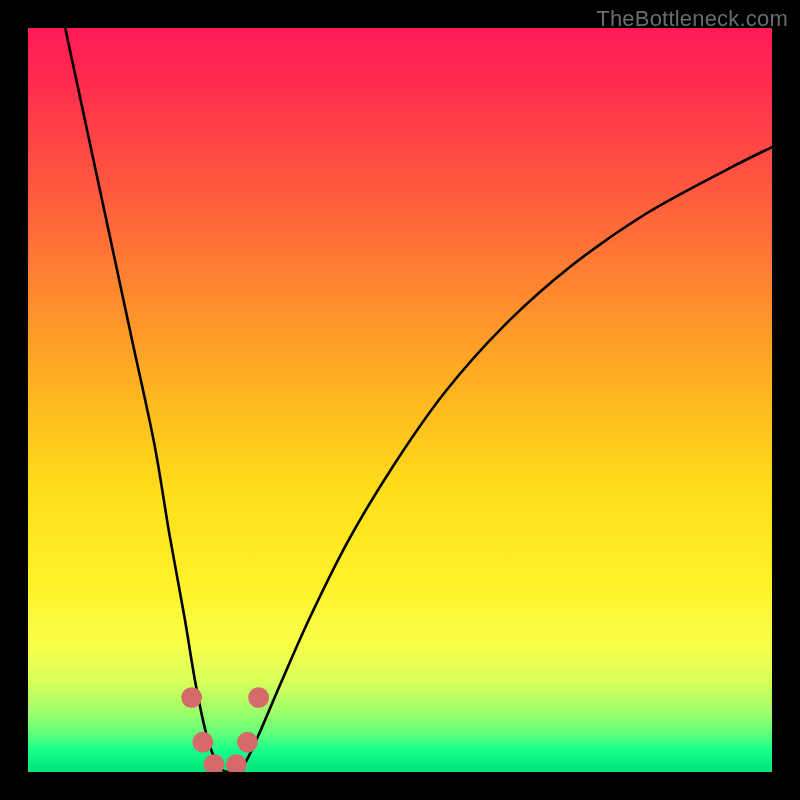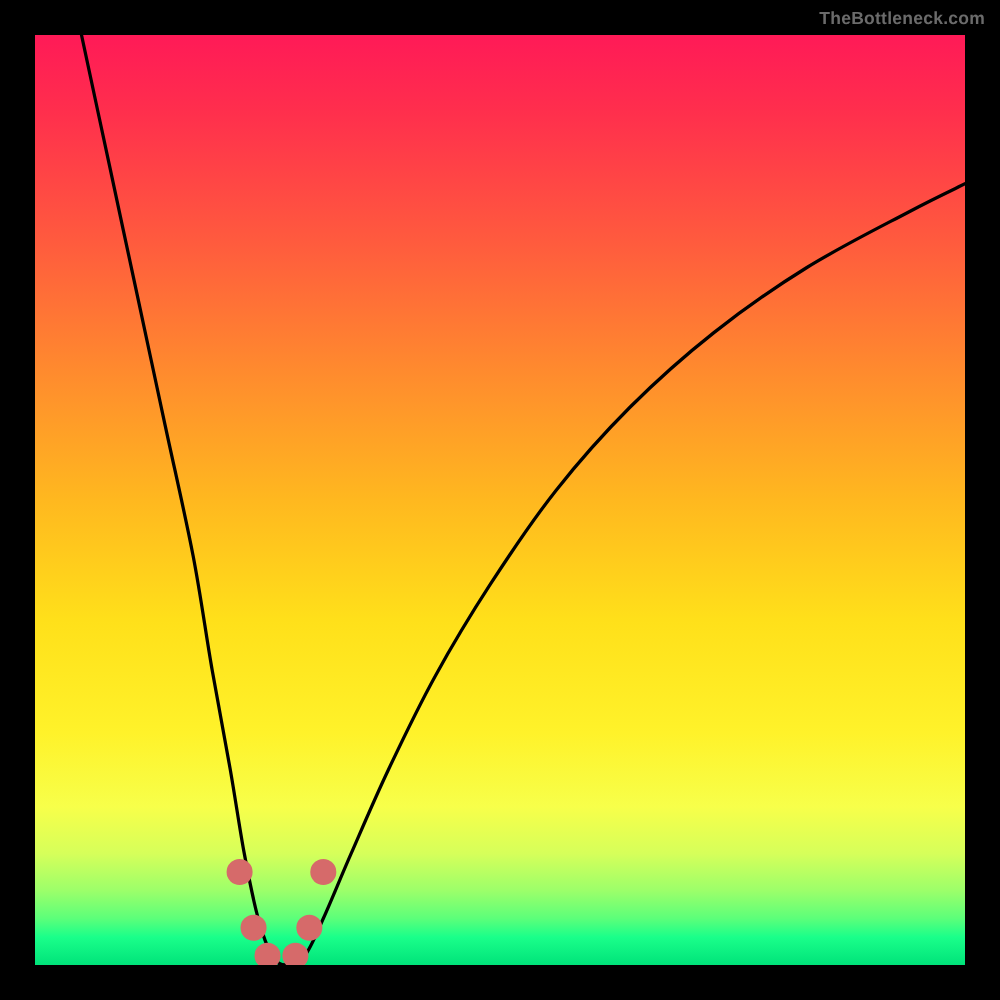--- a/index.html
+++ b/index.html
@@ -45,22 +45,22 @@
     );
   }
   .svg-layer {
     position: absolute;
     inset: 0;
   }
   .watermark {
     position: absolute;
     top: 6px;
     right: 12px;
-    font-size: 14px;
-    font-weight: 700;
+    font-size: 22px;
+    font-weight: 400;
     color: #6b6b6b;
     letter-spacing: 0.2px;
     user-select: none;
   }
 </style>
 </head>
 <body>
 
 <div class="frame">
   <div class="watermark">TheBottleneck.com</div>

